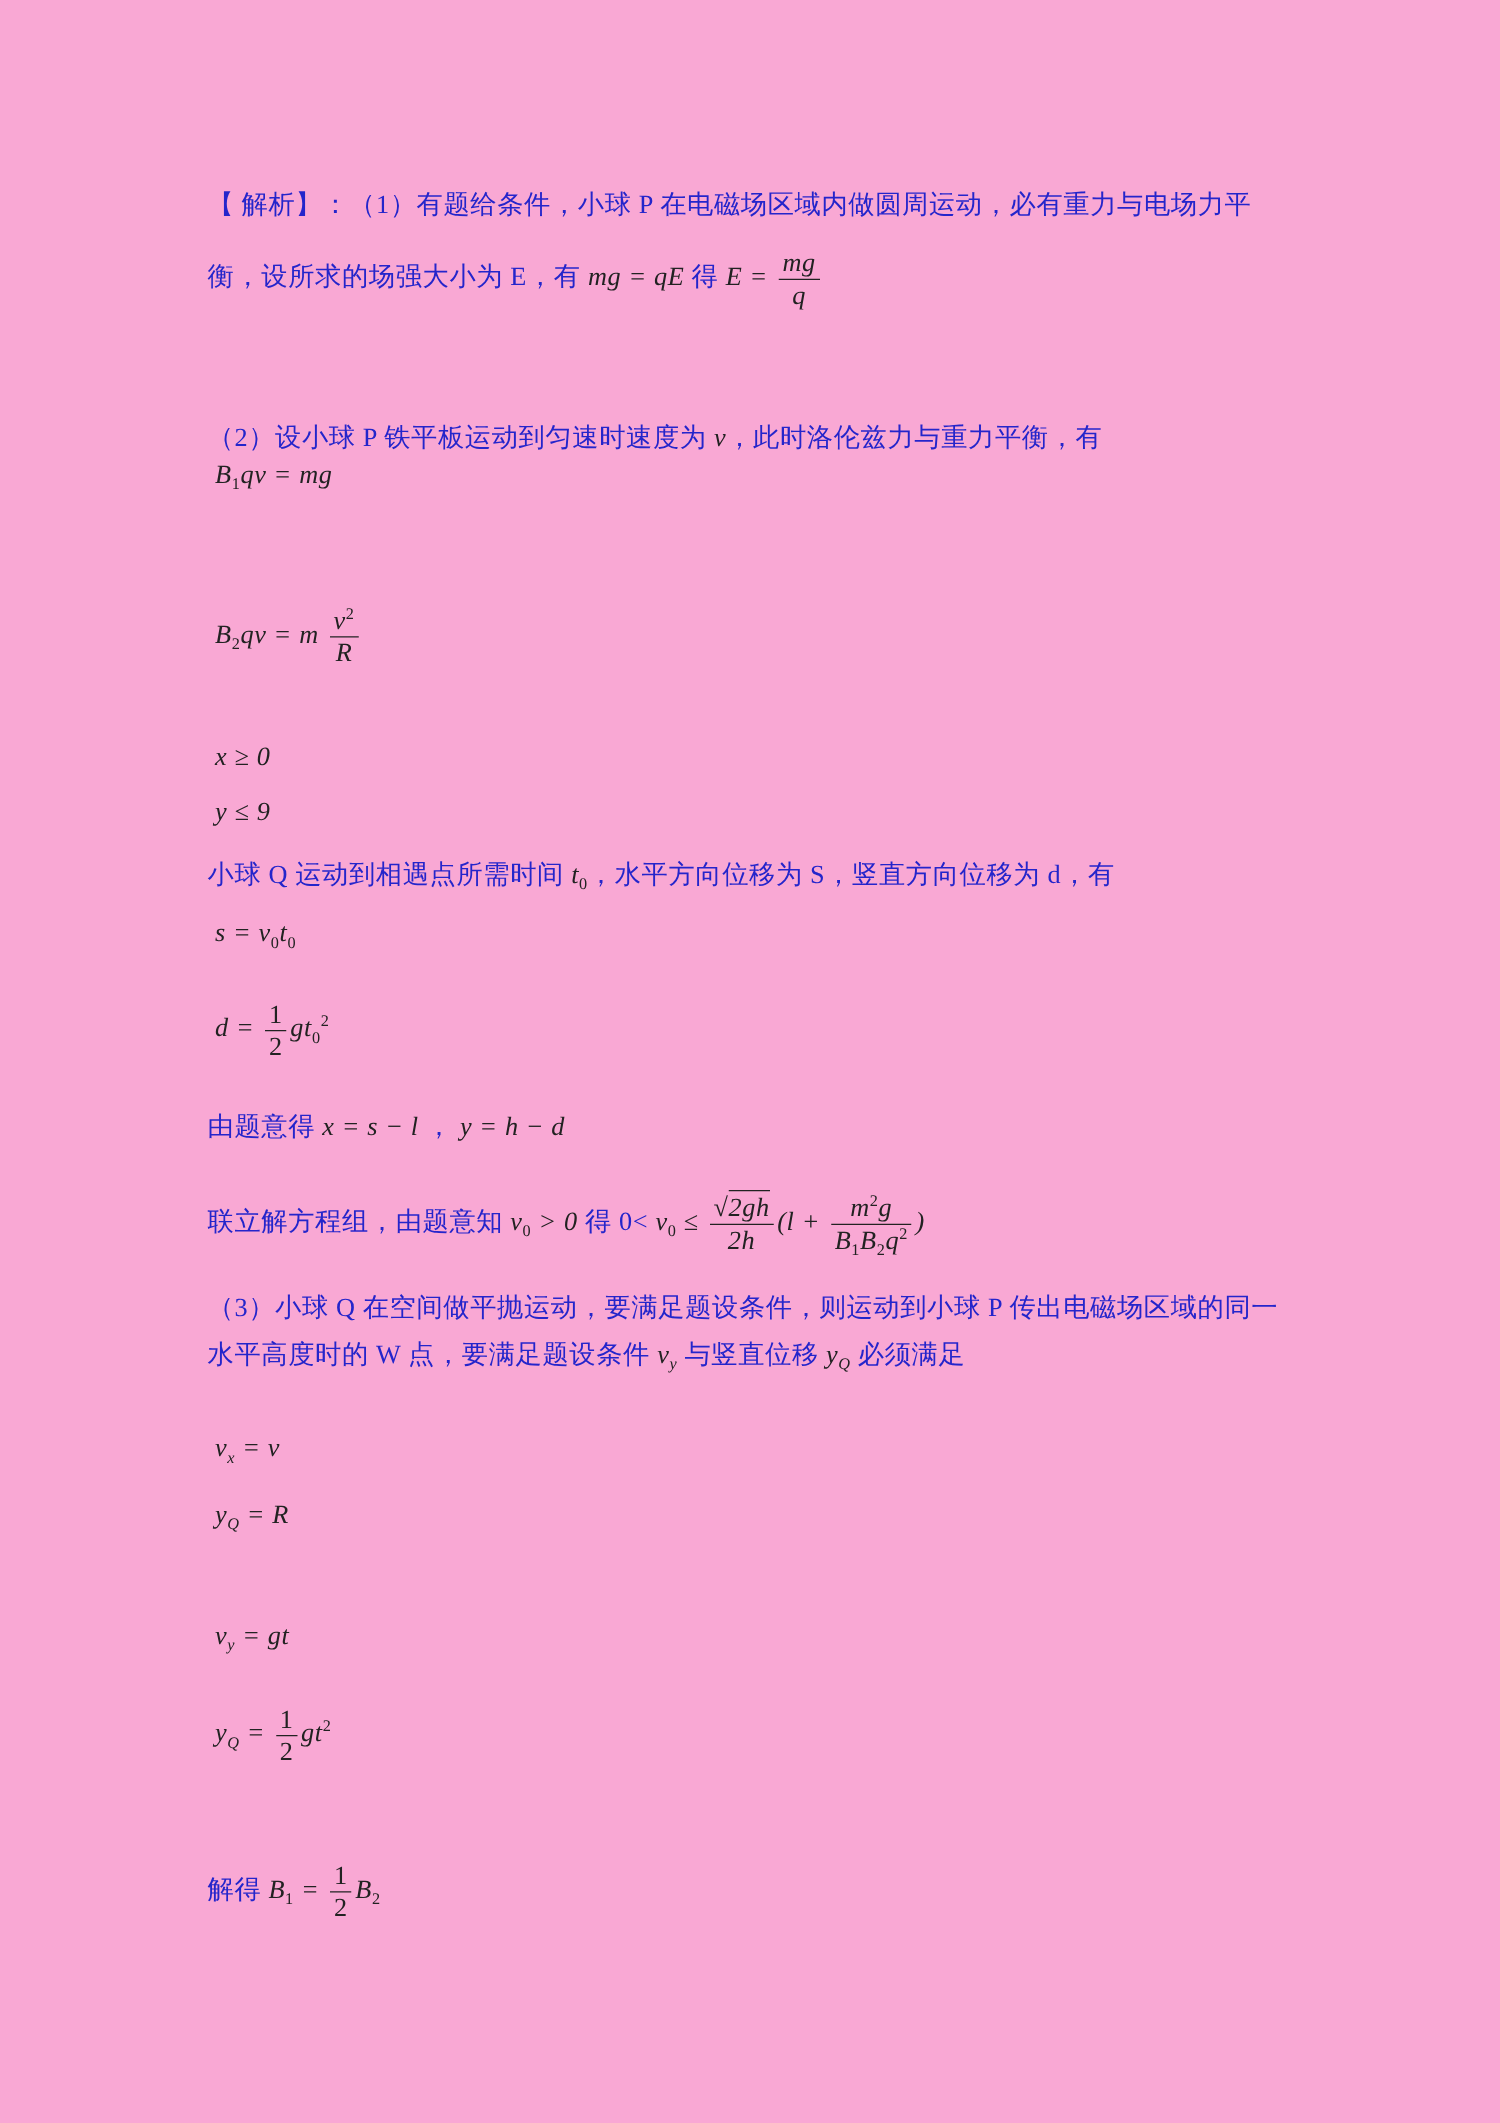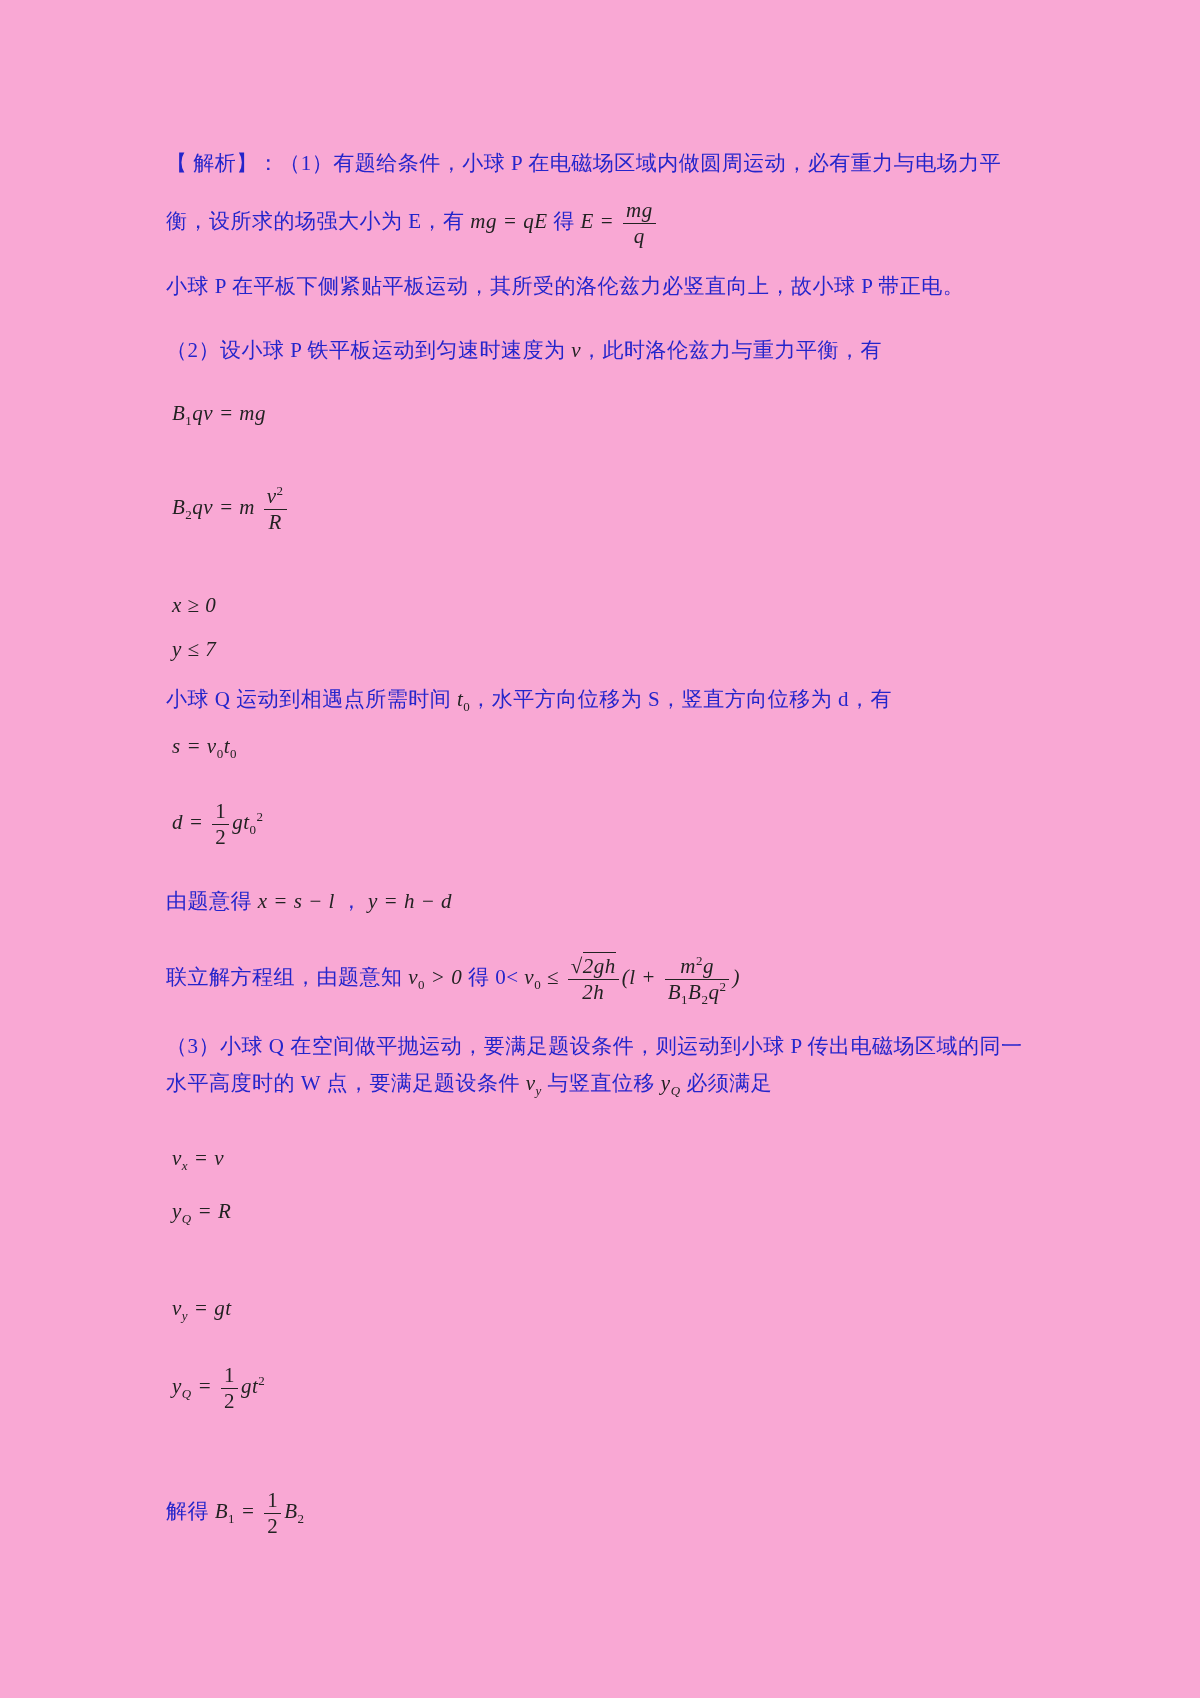--- a/index.html
+++ b/index.html
@@ -36,39 +36,38 @@
 <body>
 
 <div class="page">
 
   <div class="line" style="top:150px">【 解析】：（1）有题给条件，小球 P 在电磁场区域内做圆周运动，必有重力与电场力平</div>
 
   <div class="line" style="top:197px;line-height:48px">
     <span class="cn">衡，设所求的场强大小为 E，有 </span><span class="math">mg = qE</span><span class="cn"> 得 </span><span class="math">E = </span><span class="frac"><span class="num math">mg</span><span class="den math">q</span></span>
   </div>
 
-  <div class="line" style="top:273px">小球 P 在平板下侧紧贴平板运动，其所受的洛伦兹力必竖直向上，故小球 P 带正电。</div>
 
   <div class="line" style="top:337px">
     <span class="cn">（2）设小球 P 铁平板运动到匀速时速度为 </span><span class="math">v</span><span class="cn">，此时洛伦兹力与重力平衡，有</span>
   </div>
 
-  <div class="line math-line" style="top:400px">
+  <div class="line math-line" style="top:366px">
     <span class="math">B</span><sub class="up">1</sub><span class="math">qv = mg</span>
   </div>
 
 
   <div class="line math-line" style="top:475px;line-height:64px">
     <span class="math">B</span><sub class="up">2</sub><span class="math">qv = m </span><span class="frac"><span class="num"><span class="math">v</span><sup class="up">2</sup></span><span class="den math">R</span></span>
   </div>
 
 
   <div class="line math-line" style="top:592px"><span class="math">x ≥ 0</span></div>
 
-  <div class="line math-line" style="top:636px"><span class="math">y ≤ 7</span></div>
+  <div class="line math-line" style="top:636px"><span class="math">y ≤ 9</span></div>
 
   <div class="line" style="top:686px">
     <span class="cn">小球 Q 运动到相遇点所需时间 </span><span class="math">t</span><sub class="up">0</sub><span class="cn">，水平方向位移为 S，竖直方向位移为 d，有</span>
   </div>
 
   <div class="line math-line" style="top:733px">
     <span class="math">s = v</span><sub class="up">0</sub><span class="math">t</span><sub class="up">0</sub>
   </div>
 
   <div class="line math-line" style="top:797px;line-height:50px">

